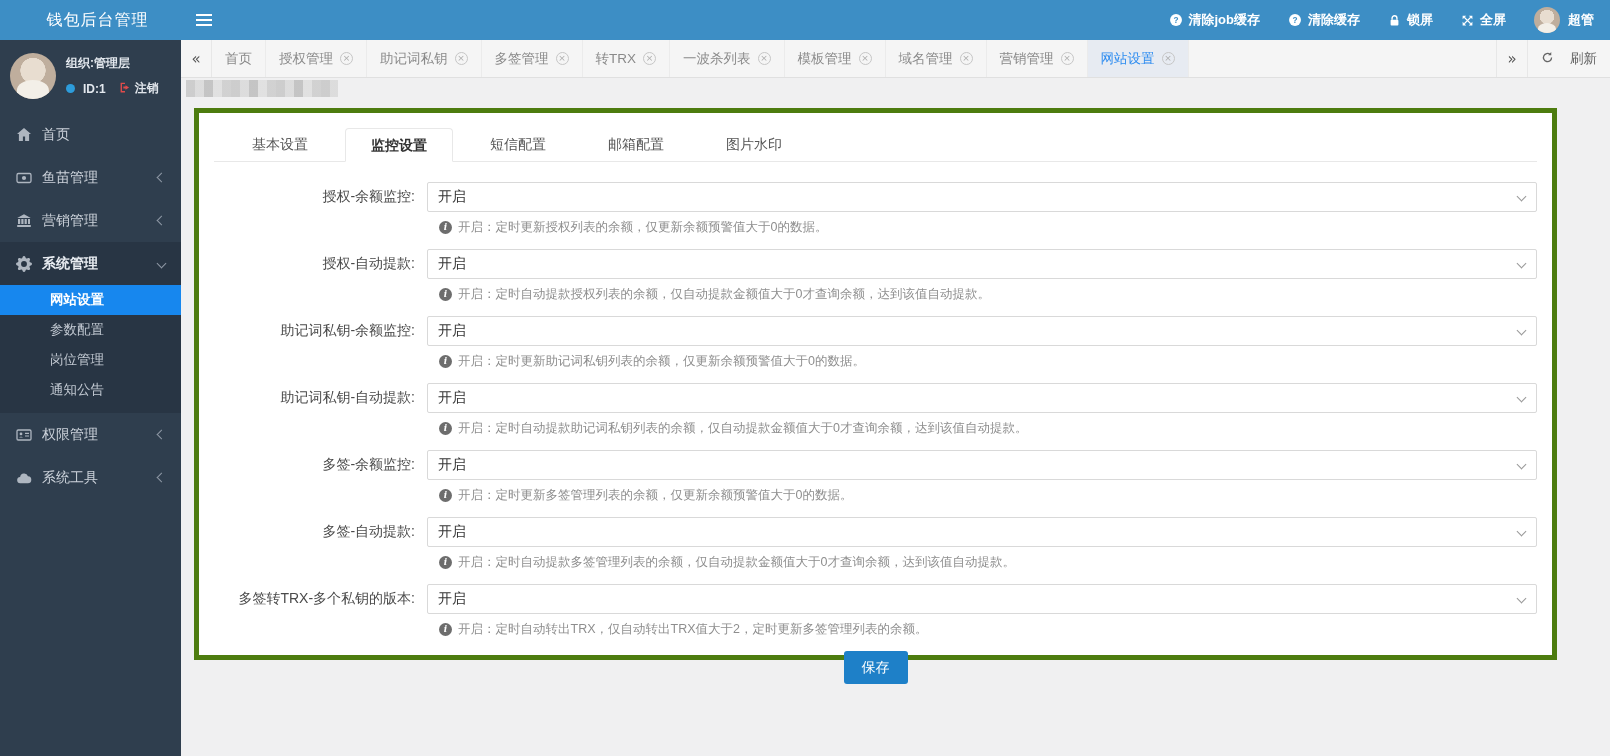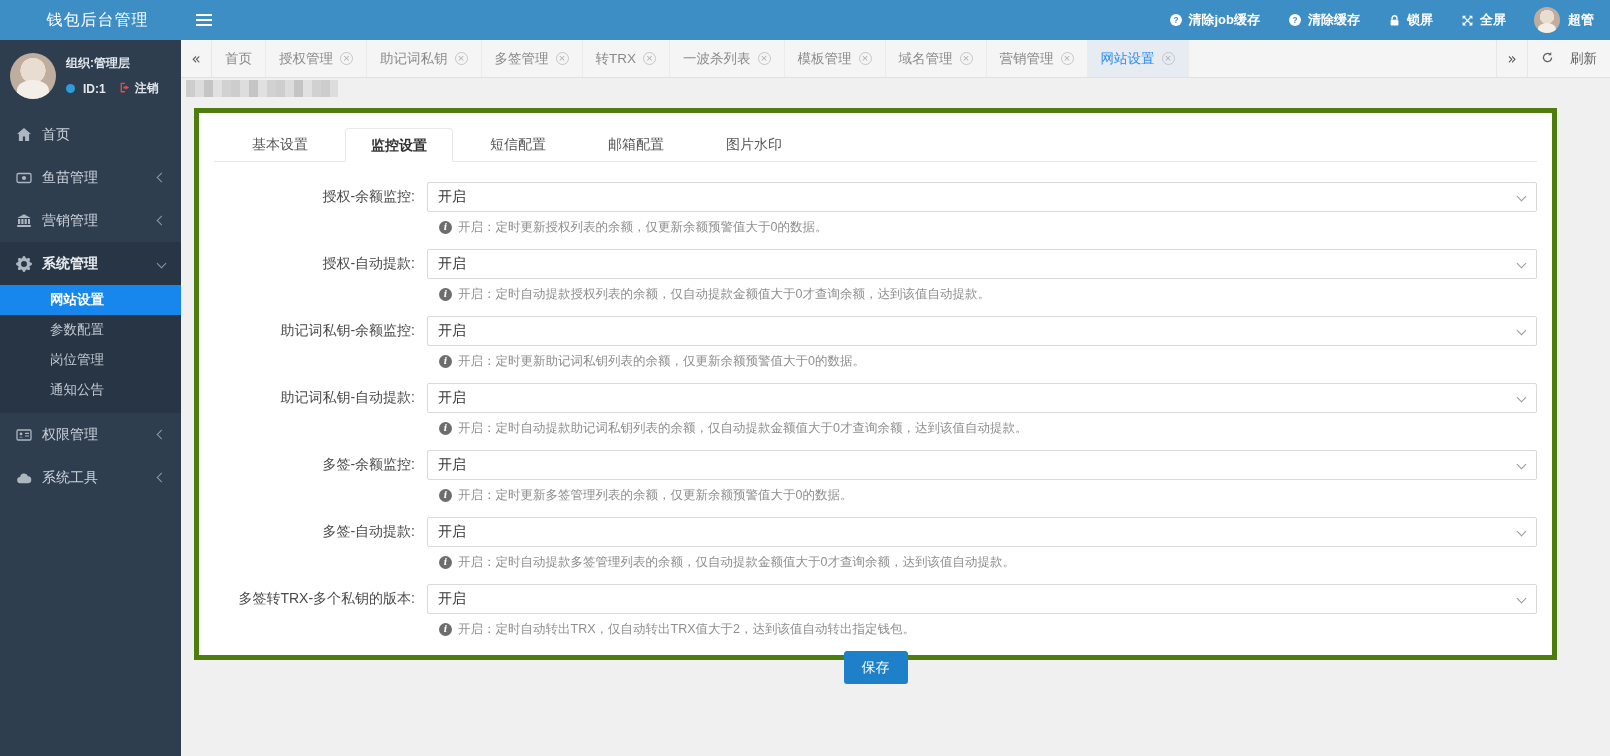--- a/index.html
+++ b/index.html
@@ -409,21 +409,21 @@
           <div class="form-row">
             <div class="row-top">
               <span class="row-label">多签转TRX-多个私钥的版本:</span>
               <div class="select">
                 <span>开启</span>
                 <span class="sel-chev"></span>
               </div>
             </div>
             <div class="row-hint">
                 <span class="info-icon"></span>
-                <span>开启：定时自动转出TRX，仅自动转出TRX值大于2，达到该值自动转出指定钱包。</span>
+                <span>开启：定时自动转出TRX，仅自动转出TRX值大于2，定时更新多签管理列表的余额。</span>
               </div>
           </div>
 
           <div class="save-row">
             <button class="save-btn">保存</button>
           </div>
 
         </div>
       </div>
     </div>

